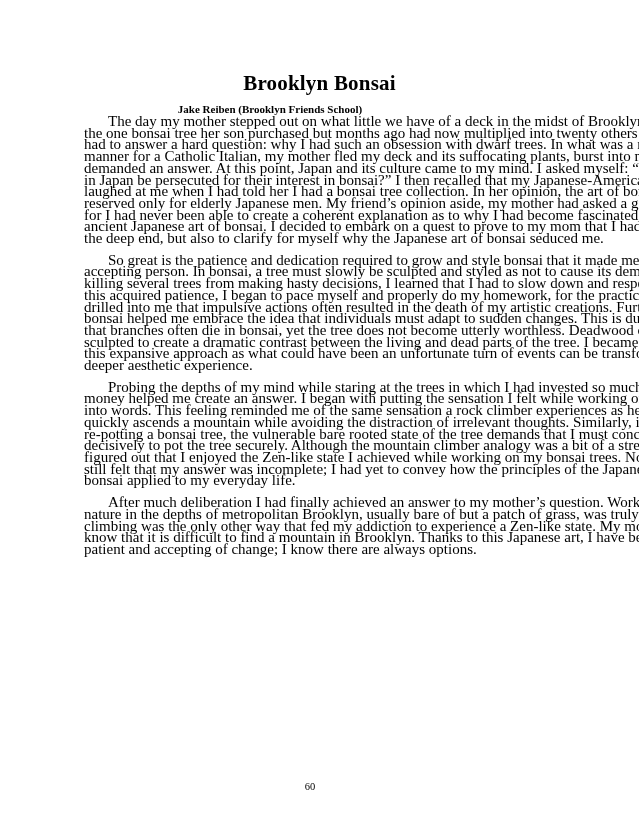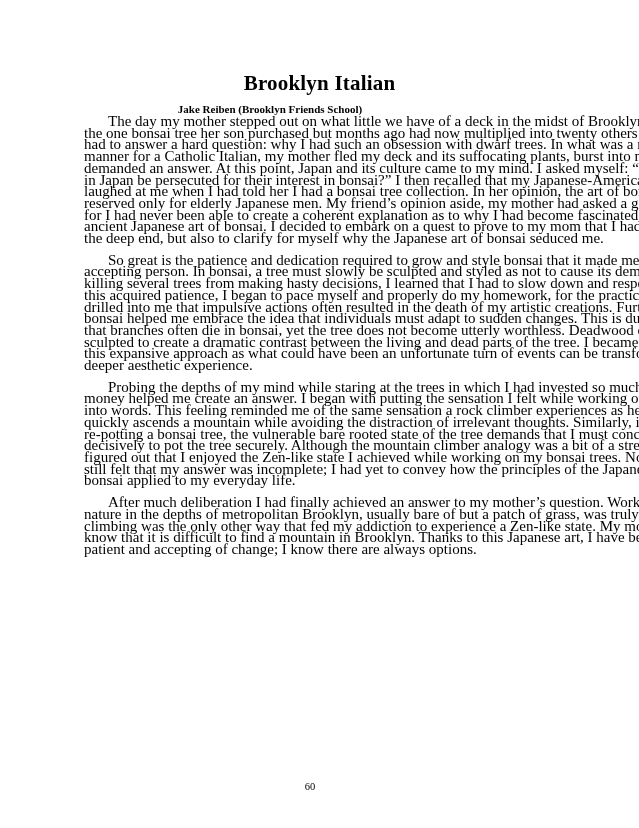--- a/index.html
+++ b/index.html
@@ -57,21 +57,21 @@
     left: 0;
     width: 620px;
     text-align: center;
     font-size: 10.5px;
   }
 </style>
 </head>
 <body>
 
 <div class="page">
-  <h1 class="title">Brooklyn Italian</h1>
+  <h1 class="title">Brooklyn Bonsai</h1>
 
   <div class="author">Jake Reiben (Brooklyn Friends School)</div>
 
   <div class="essay-body">
     <p class="para">The day my mother stepped out on what little we have of a deck in the midst of Brooklyn to find that
 the one bonsai tree her son purchased but months ago had now multiplied into twenty others was the day I
 had to answer a hard question: why I had such an obsession with dwarf trees. In what was a reserved
 manner for a Catholic Italian, my mother fled my deck and its suffocating plants, burst into my room and
 demanded an answer. At this point, Japan and its culture came to my mind. I asked myself: “Would students
 in Japan be persecuted for their interest in bonsai?” I then recalled that my Japanese-American friend had

